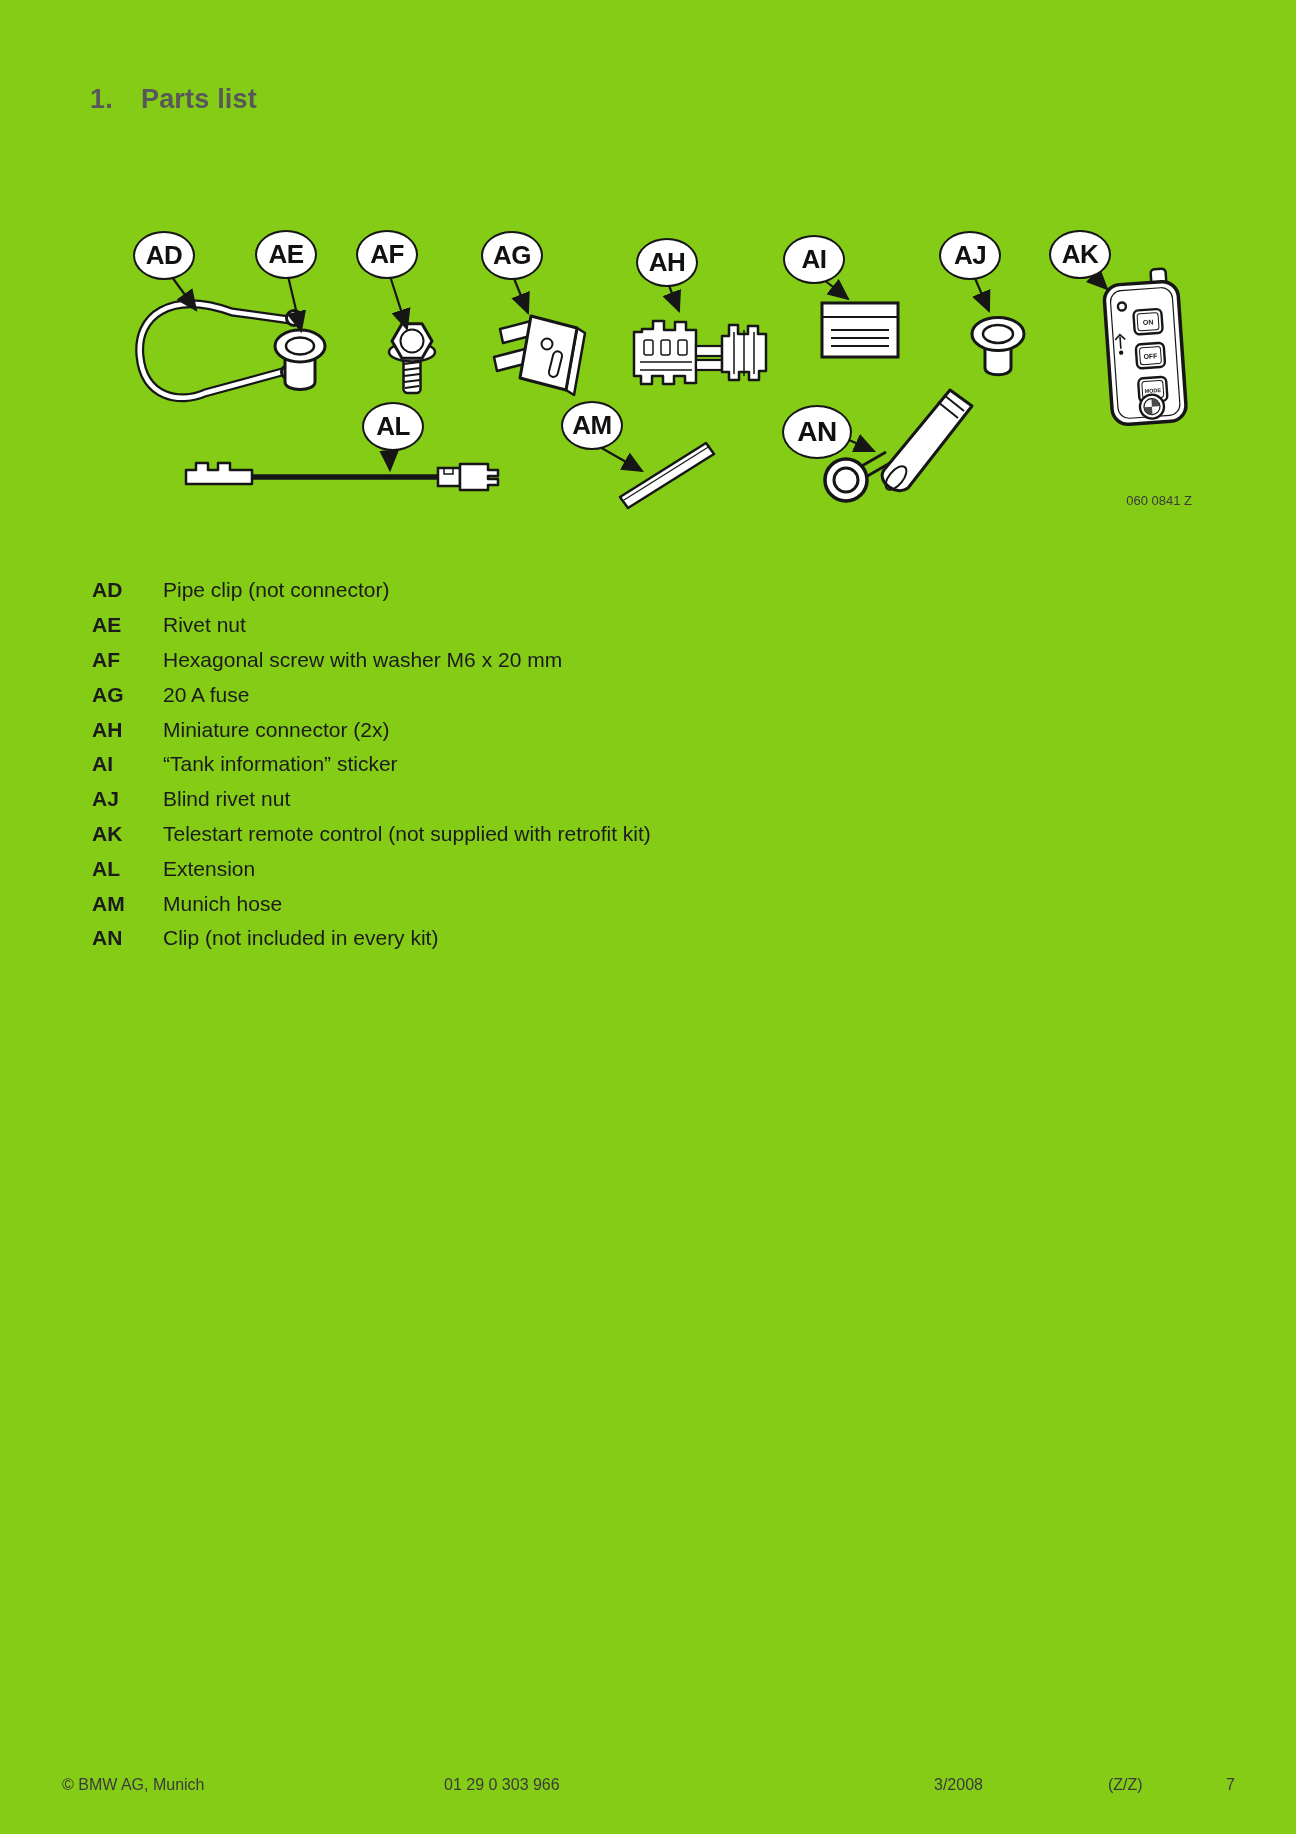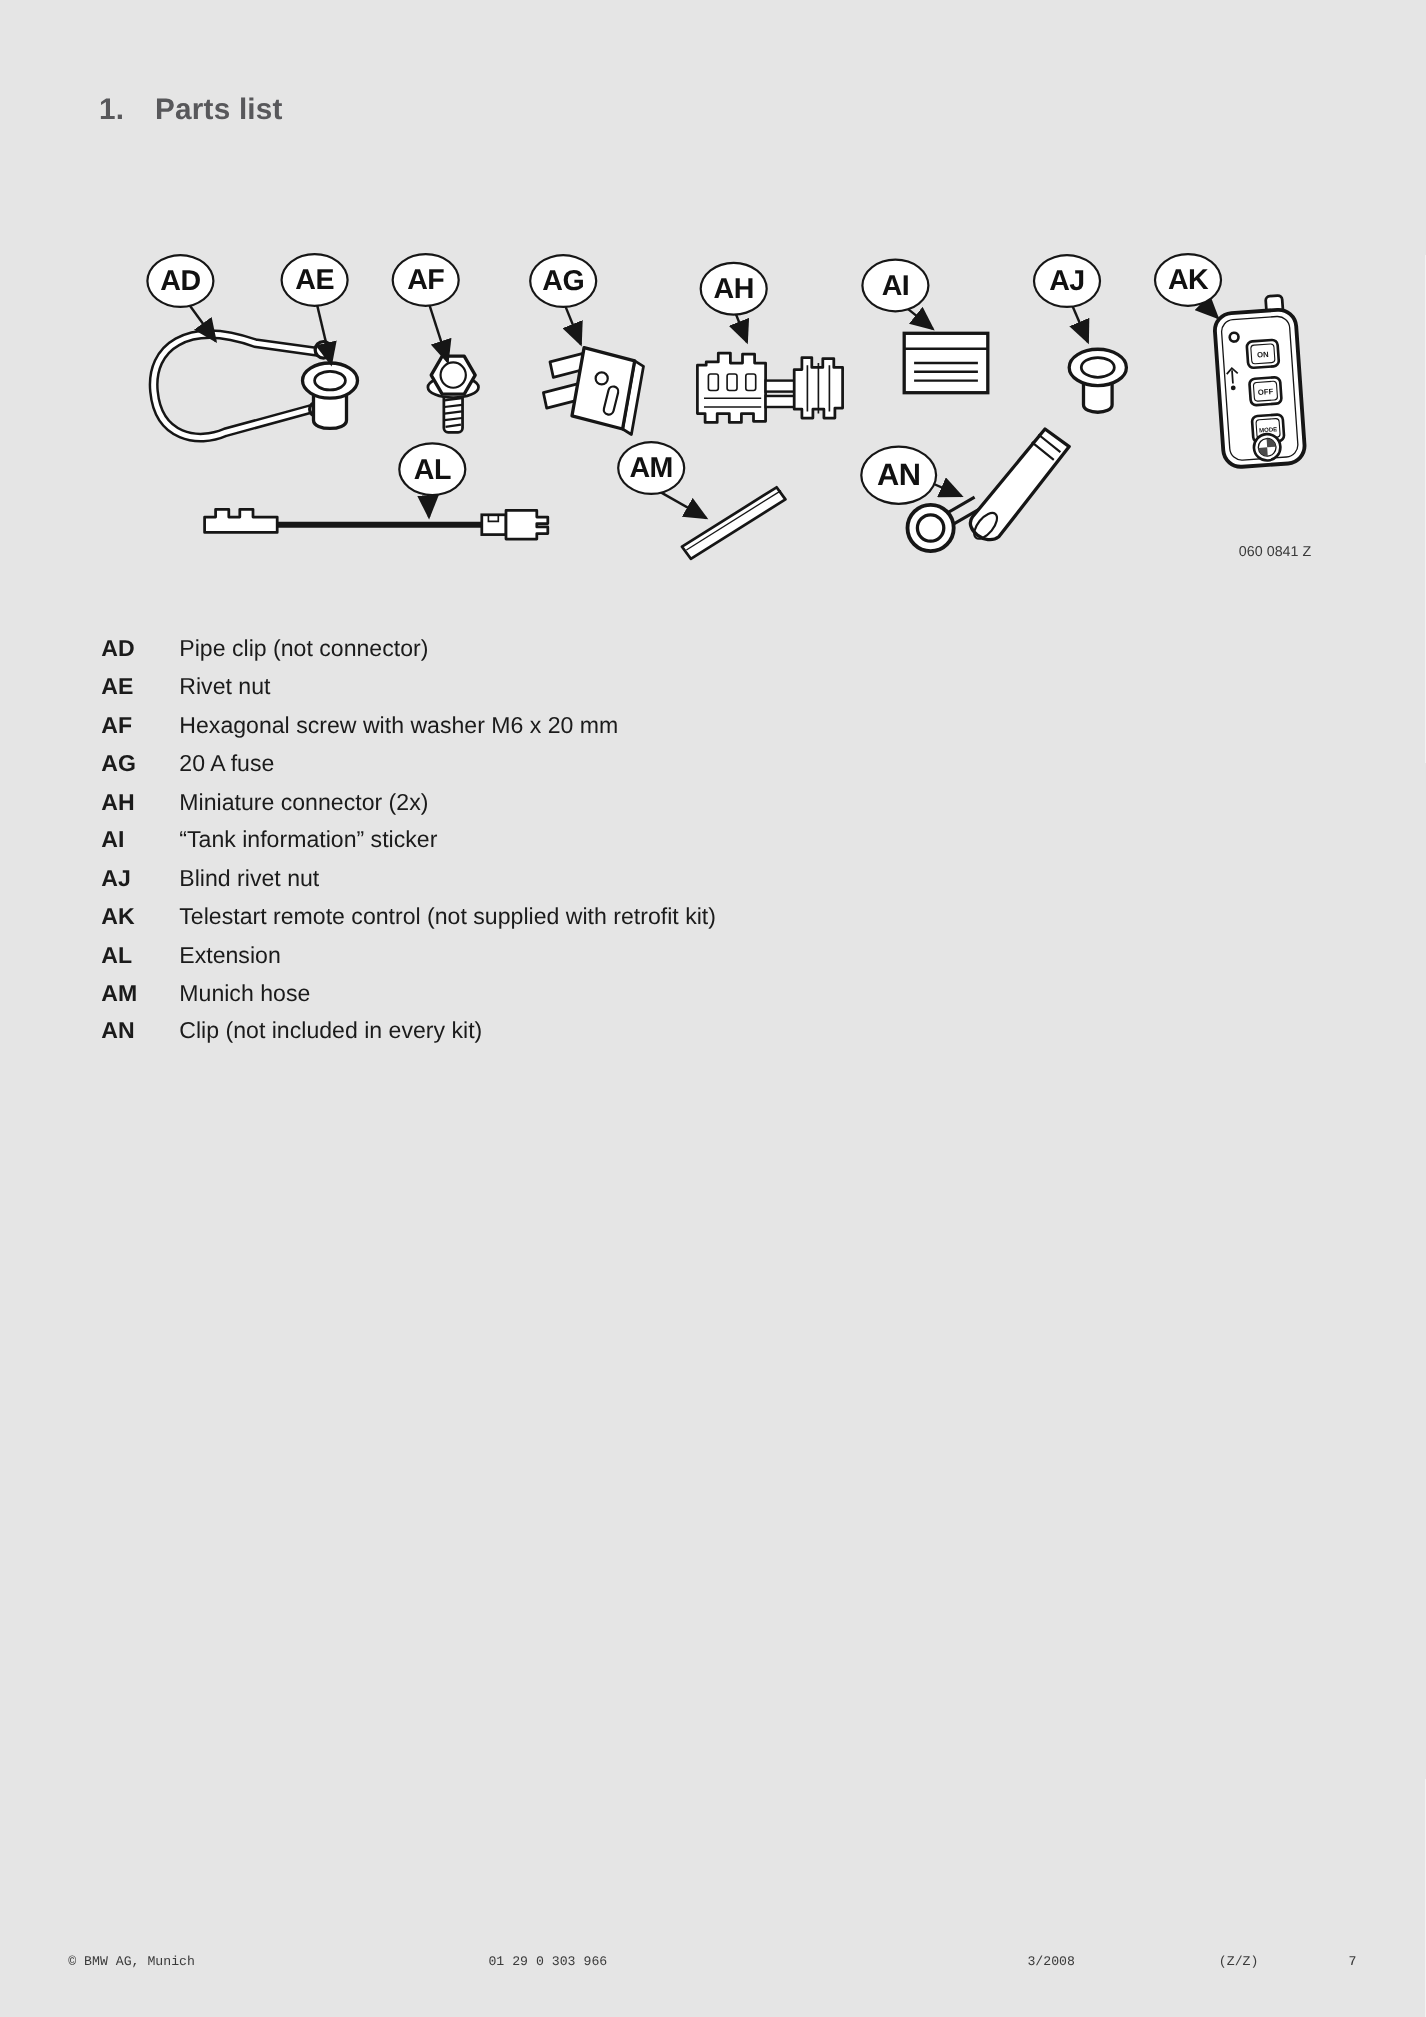--- a/index.html
+++ b/index.html
@@ -1,36 +1,36 @@
 <!DOCTYPE html>
 <html><head>
 <meta charset="utf-8">
 <style>
   html,body{margin:0;padding:0;background:#ffffff;}
   .page{
-    position:relative;width:1296px;height:1834px;background:#e5e5e5;
+    position:relative;width:1296px;height:1834px;background:#84cc16;
     font-family:"Liberation Sans","DejaVu Sans",sans-serif;color:#1b1b1b;overflow:hidden;
   }
   .title{position:absolute;left:90px;top:84px;font-size:27px;font-weight:700;color:#58585b;letter-spacing:.2px;}
   .title .sec-title{margin-left:28px;}
   .diagram{position:absolute;left:0;top:0;width:1296px;height:560px;}
   .diagram svg{position:absolute;left:0;top:0;}
   .bubble{
     position:absolute;width:58px;height:45px;border:2.5px solid #161616;border-radius:50%;
     background:#ffffff;display:flex;align-items:center;justify-content:center;
     font-size:26px;font-weight:700;color:#111;letter-spacing:-.5px;z-index:3;
   }
   .bubble.big{width:66px;height:50px;font-size:28px;}
   .fig-num{position:absolute;right:104px;top:493px;font-size:13px;color:#3a3a3a;}
   .legend{position:absolute;left:92px;top:542px;}
   .legend-heading{font-size:22.5px;font-weight:700;color:#101010;}
   .legend-rows{margin-top:31px;}
   .legend-row{display:flex;height:34.8px;align-items:center;font-size:21px;color:#1b1b1b;}
   .legend-row .key{width:71px;font-weight:700;}
-  .page-footer{position:absolute;left:0;top:1776px;width:1296px;height:20px;font-size:12px;color:#3b3b3b;font-family:Liberation Mono, monospace;}
+  .page-footer{position:absolute;left:0;top:1776px;width:1296px;height:20px;font-size:16px;color:#3b3b3b;}
   .page-footer span{position:absolute;white-space:nowrap;}
   .f-copy{left:62px;}
   .f-part{left:444px;}
   .f-date{left:934px;}
   .f-rev{left:1108px;}
   .f-page{left:1226px;}
 </style>
 </head>
 <body>
 

